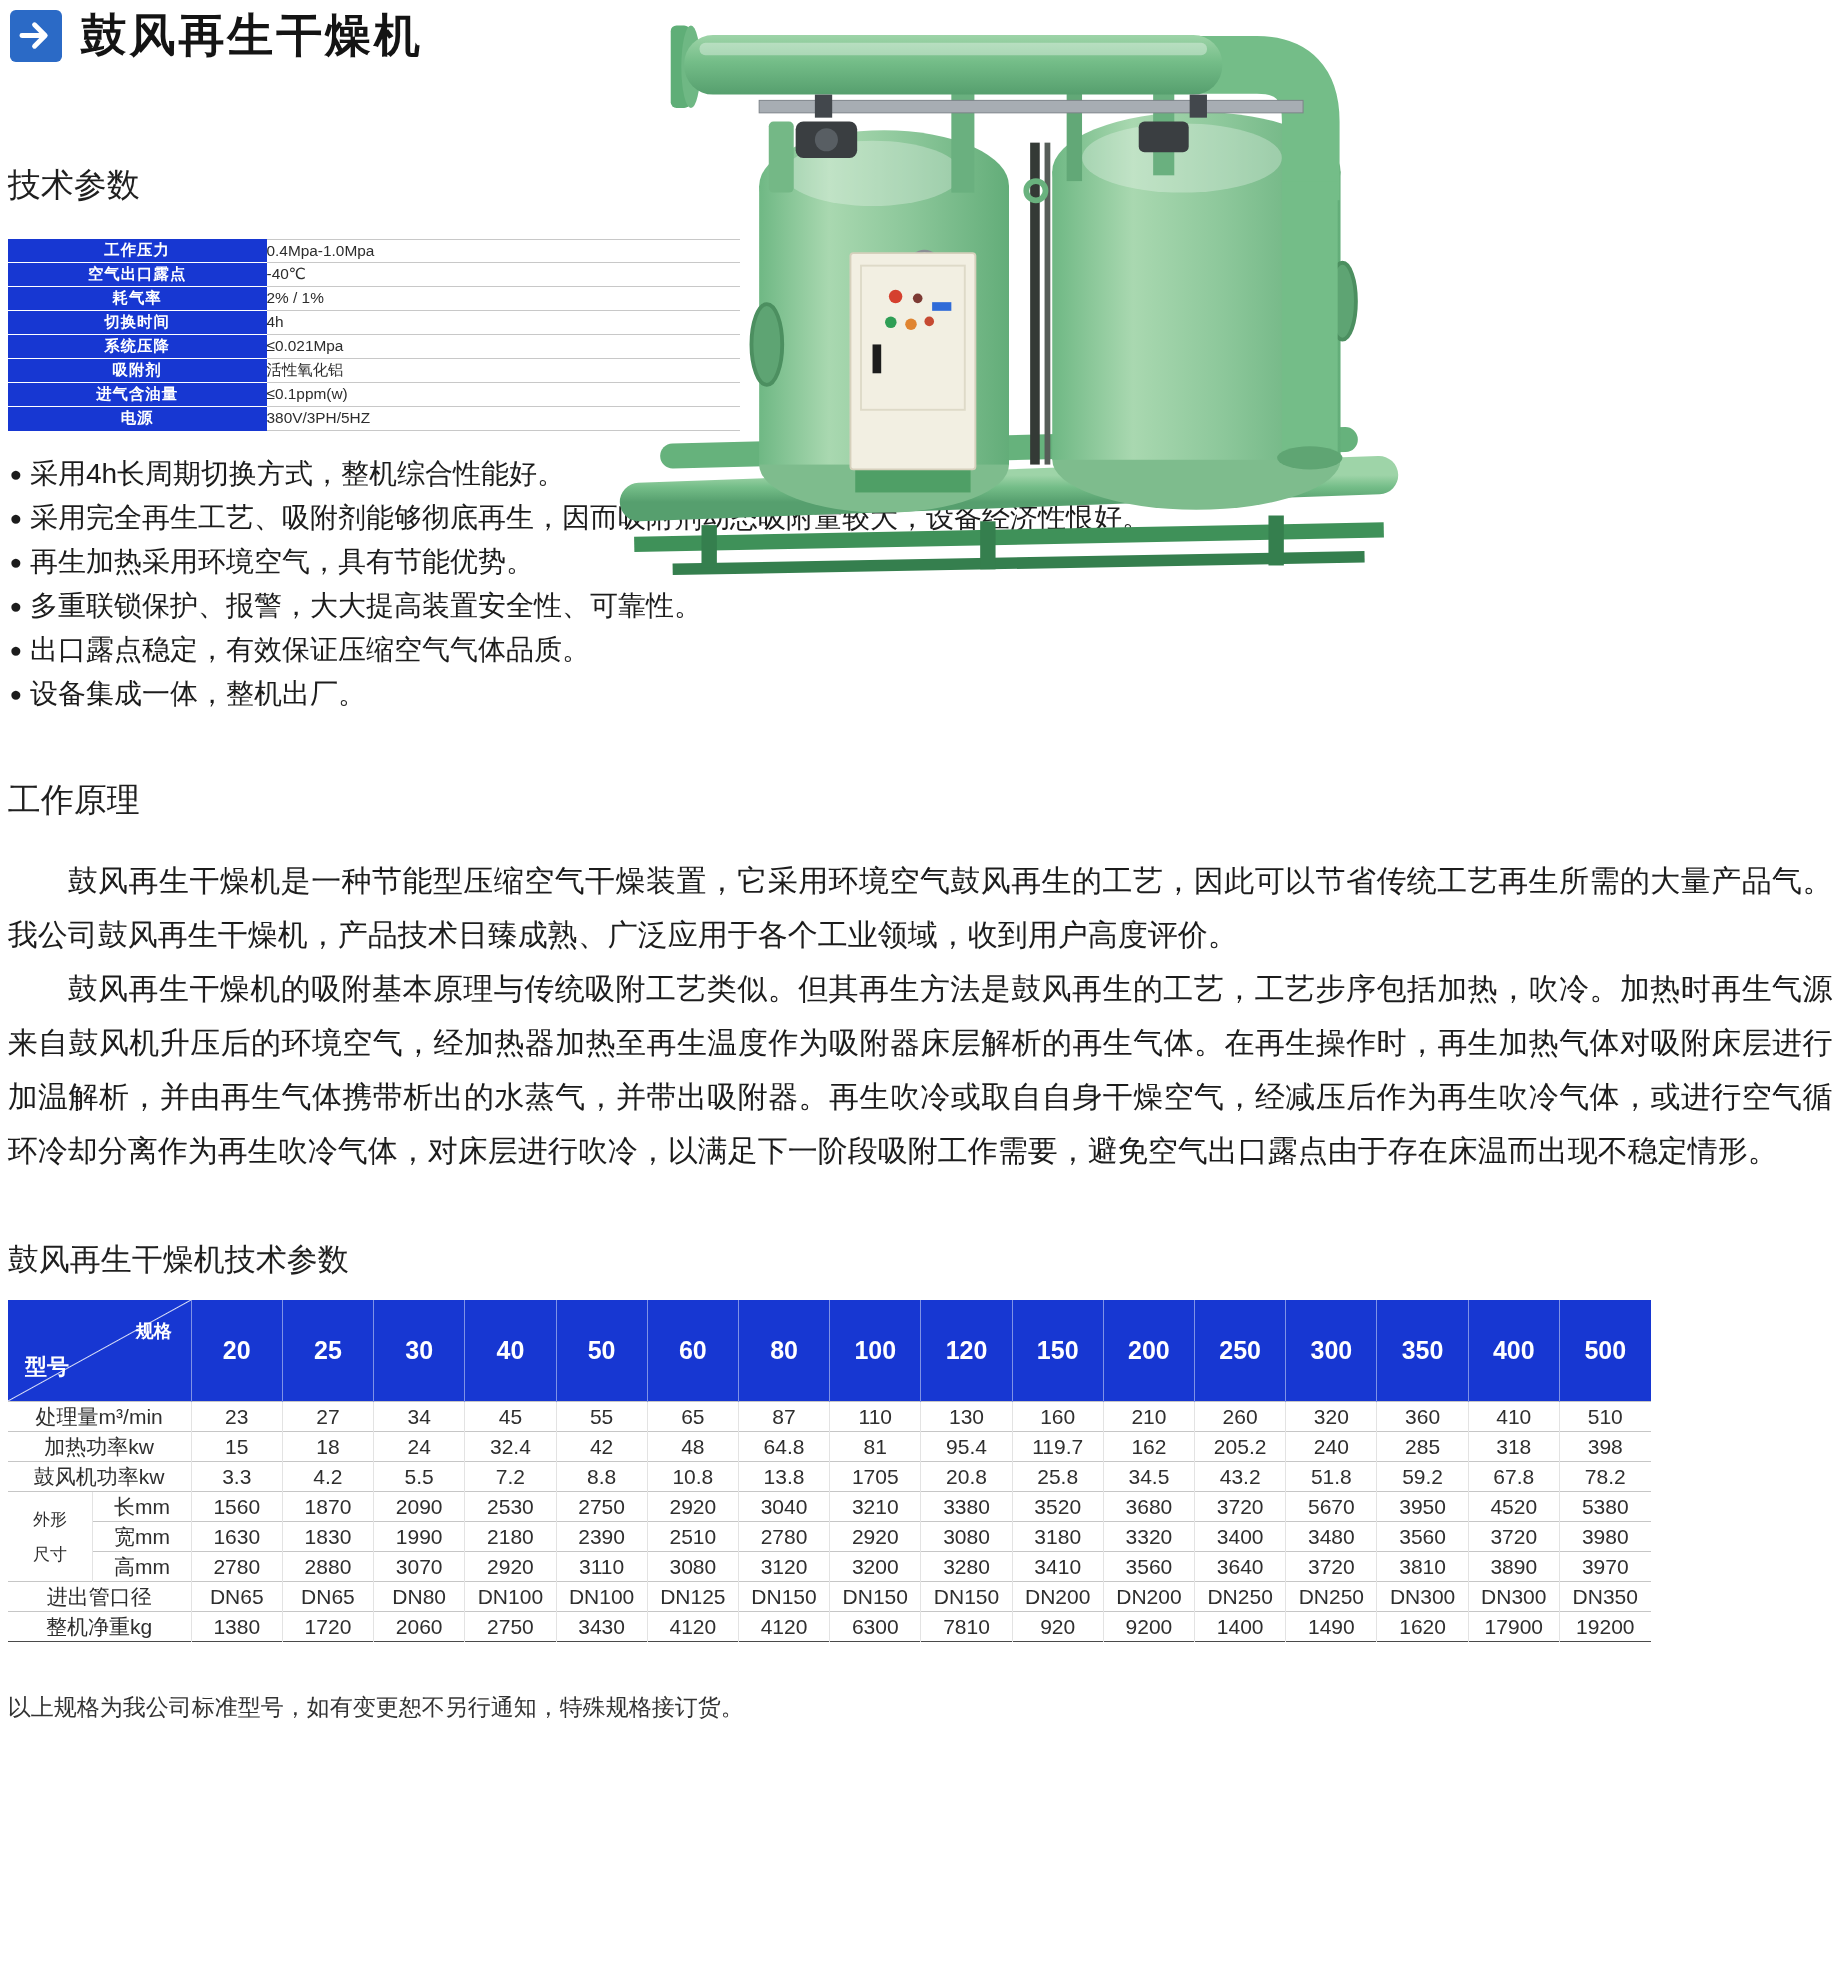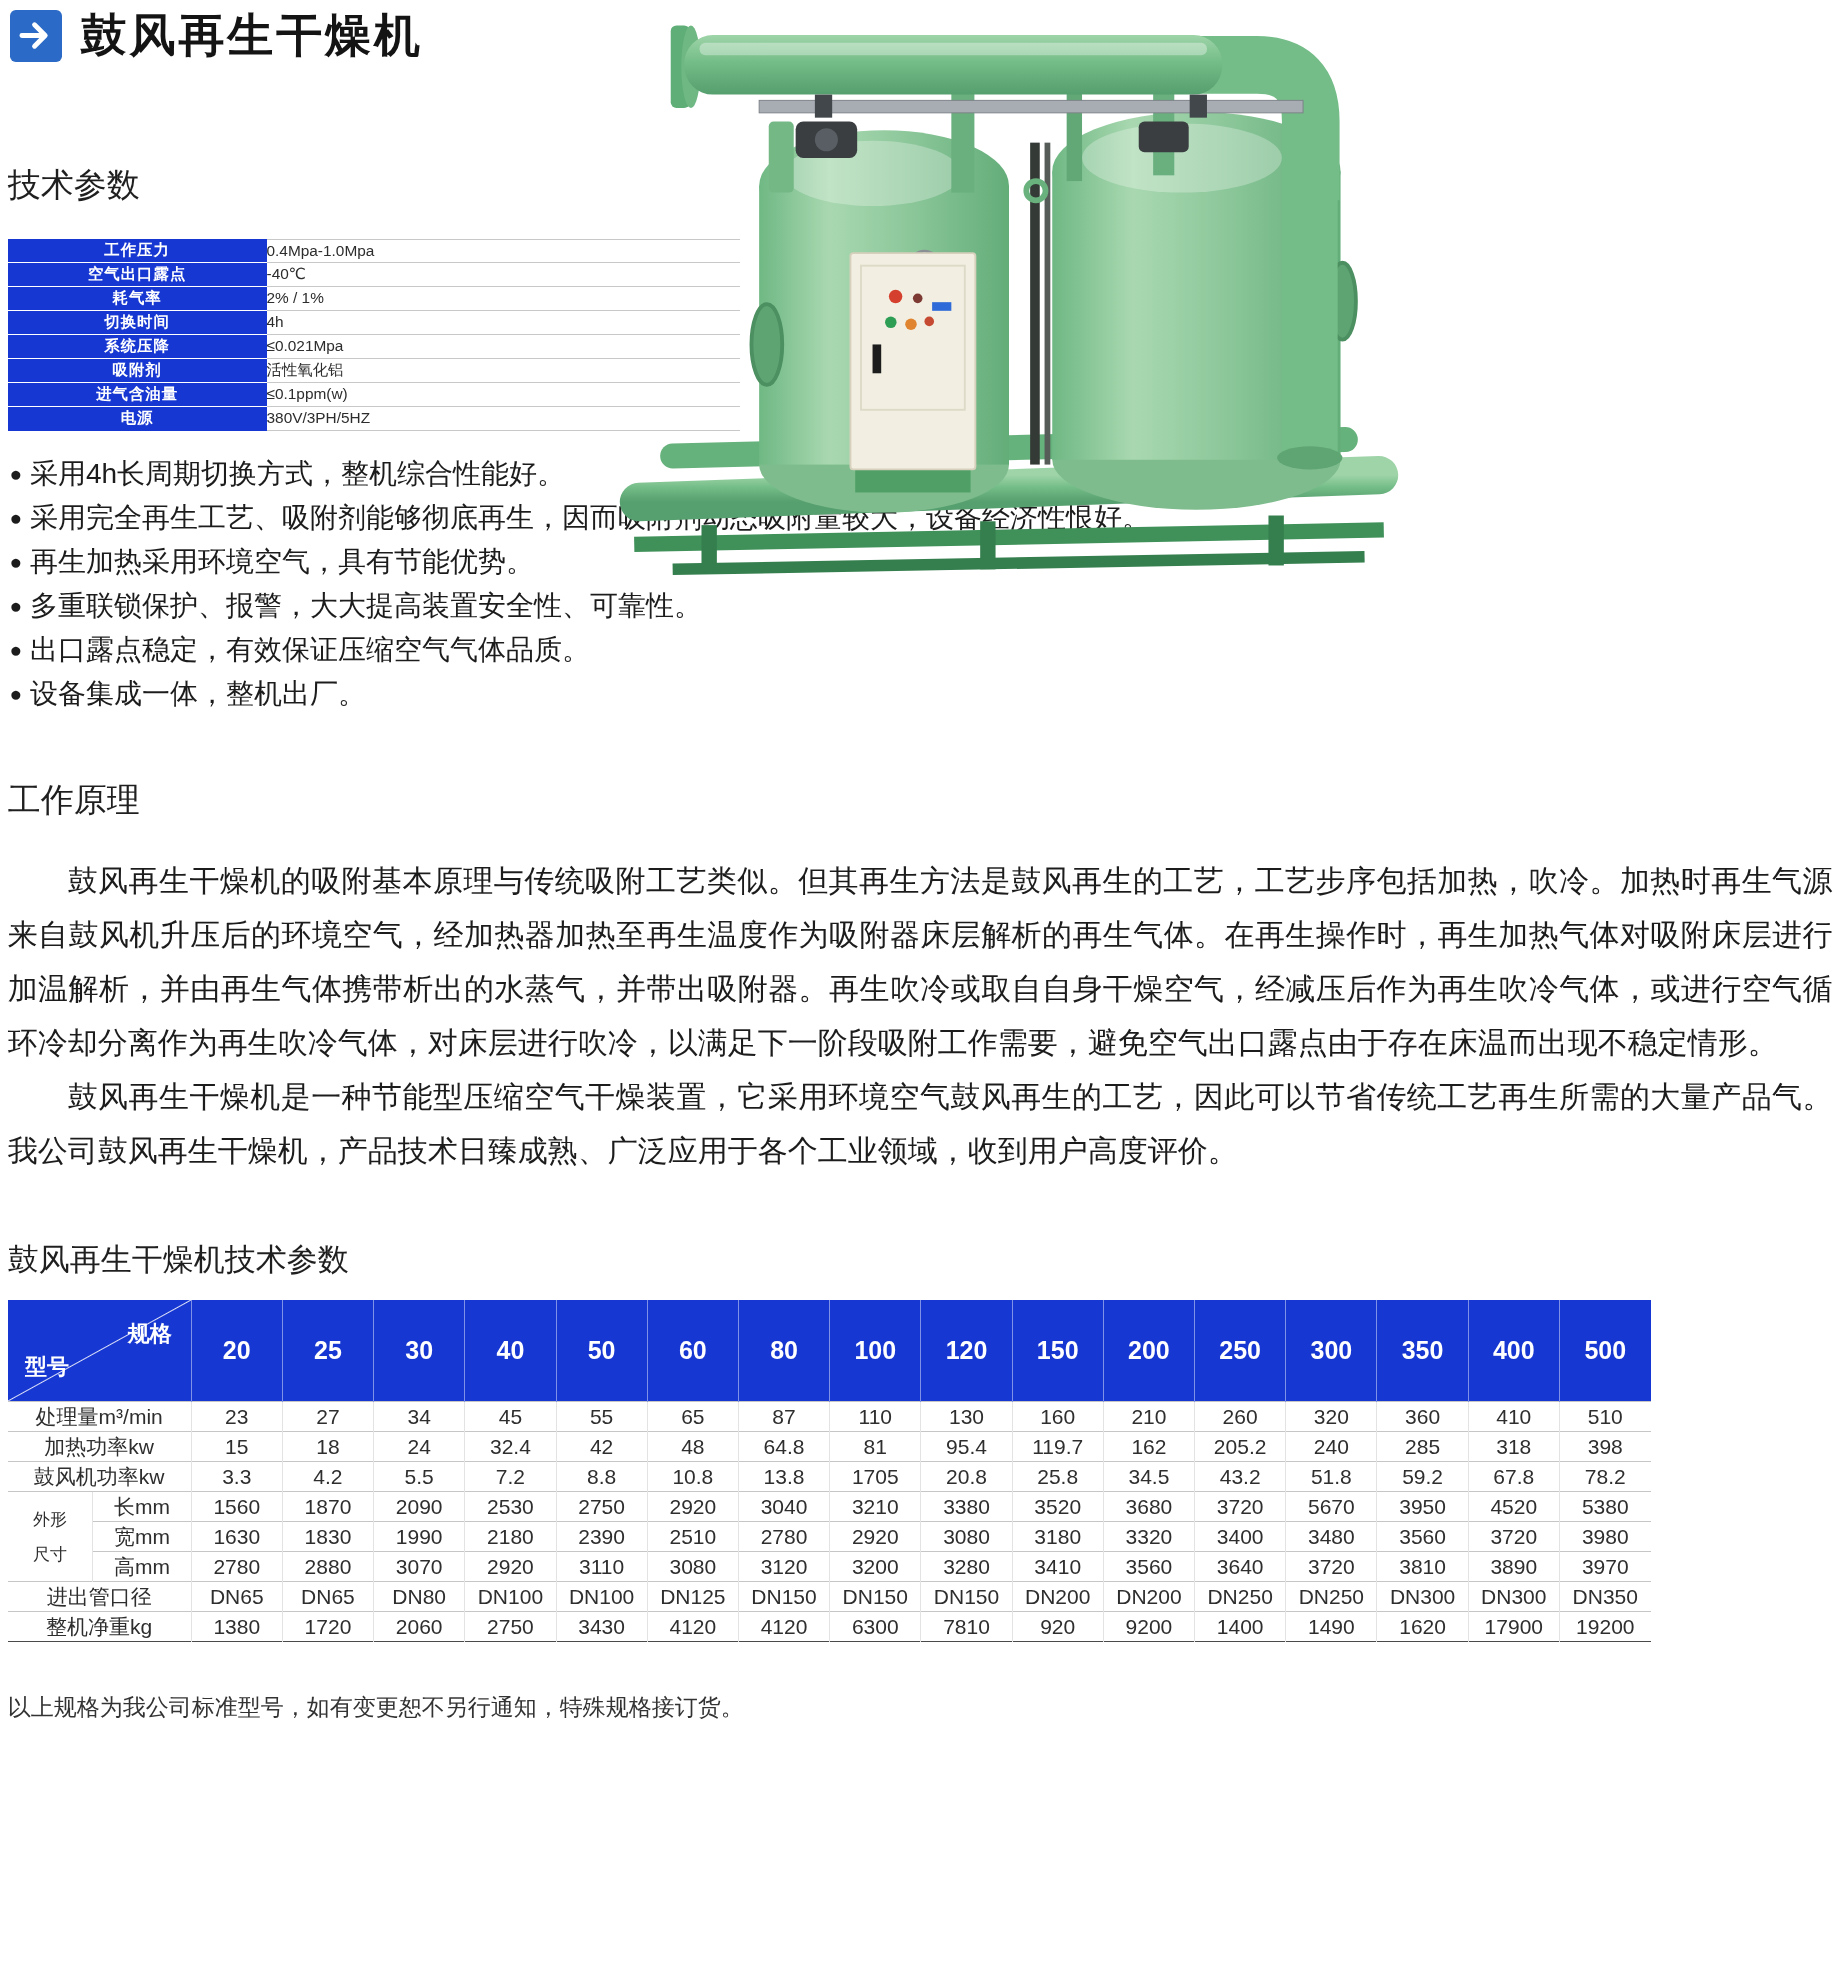--- a/index.html
+++ b/index.html
@@ -64,21 +64,21 @@
     background:var(--blue);color:#fff;font-size:25px;font-weight:700;height:102px;
     border-left:1px solid rgba(255,255,255,.45);
   }
   .model-table thead th:first-child{border-left:none;}
   .model-table th.corner{
     position:relative;
     background-image:linear-gradient(to bottom right,
       transparent calc(50% - 1px), rgba(255,255,255,.85) 50%, transparent calc(50% + 1px));
     background-color:var(--blue);
   }
-  .corner-top{position:absolute;top:19px;right:19px;font-size:22px;font-weight:700;}
+  .corner-top{position:absolute;top:19px;right:19px;font-size:18px;font-weight:700;}
   .corner-bottom{position:absolute;bottom:19px;left:17.3px;font-size:22px;font-weight:700;}
   .model-table tbody tr{height:30px;}
   .model-table tbody th,.model-table tbody td{
     font-size:21px;font-weight:400;color:#2e2e2e;text-align:center;
     border-top:1px solid #c6c6c6;border-left:1px solid #e3e3e3;
   }
   .model-table tbody th{border-left:none;}
   .model-table tbody th.group-label{white-space:pre-line;line-height:35px;font-size:17px;}
   .model-table tbody th.sub{border-left:1px solid #e3e3e3;}
 
@@ -245,22 +245,22 @@
         <span class="feat-text">出口露点稳定，有效保证压缩空气气体品质。</span>
       </li>
       <li>
         <span class="bullet">●</span>
         <span class="feat-text">设备集成一体，整机出厂。</span>
       </li>
     </ul>
 
   <h2 class="section-heading h-prin">工作原理</h2>
   <div class="principle-text">
+    <p>鼓风再生干燥机是一种节能型压缩空气干燥装置，它采用环境空气鼓风再生的工艺，因此可以节省传统工艺再生所需的大量产品气。我公司鼓风再生干燥机，产品技术日臻成熟、广泛应用于各个工业领域，收到用户高度评价。</p>
     <p>鼓风再生干燥机的吸附基本原理与传统吸附工艺类似。但其再生方法是鼓风再生的工艺，工艺步序包括加热，吹冷。加热时再生气源来自鼓风机升压后的环境空气，经加热器加热至再生温度作为吸附器床层解析的再生气体。在再生操作时，再生加热气体对吸附床层进行加温解析，并由再生气体携带析出的水蒸气，并带出吸附器。再生吹冷或取自自身干燥空气，经减压后作为再生吹冷气体，或进行空气循环冷却分离作为再生吹冷气体，对床层进行吹冷，以满足下一阶段吸附工作需要，避免空气出口露点由于存在床温而出现不稳定情形。</p>
-    <p>鼓风再生干燥机是一种节能型压缩空气干燥装置，它采用环境空气鼓风再生的工艺，因此可以节省传统工艺再生所需的大量产品气。我公司鼓风再生干燥机，产品技术日臻成熟、广泛应用于各个工业领域，收到用户高度评价。</p>
   </div>
 
   <h2 class="section-heading h-model">鼓风再生干燥机技术参数</h2>
   <table class="model-table">
     <colgroup id="model-colgroup">
         <col style="width: 85px;">
         <col style="width: 98px;">
         <col style="width: 91px;">
         <col style="width: 91px;">
         <col style="width: 91px;">

